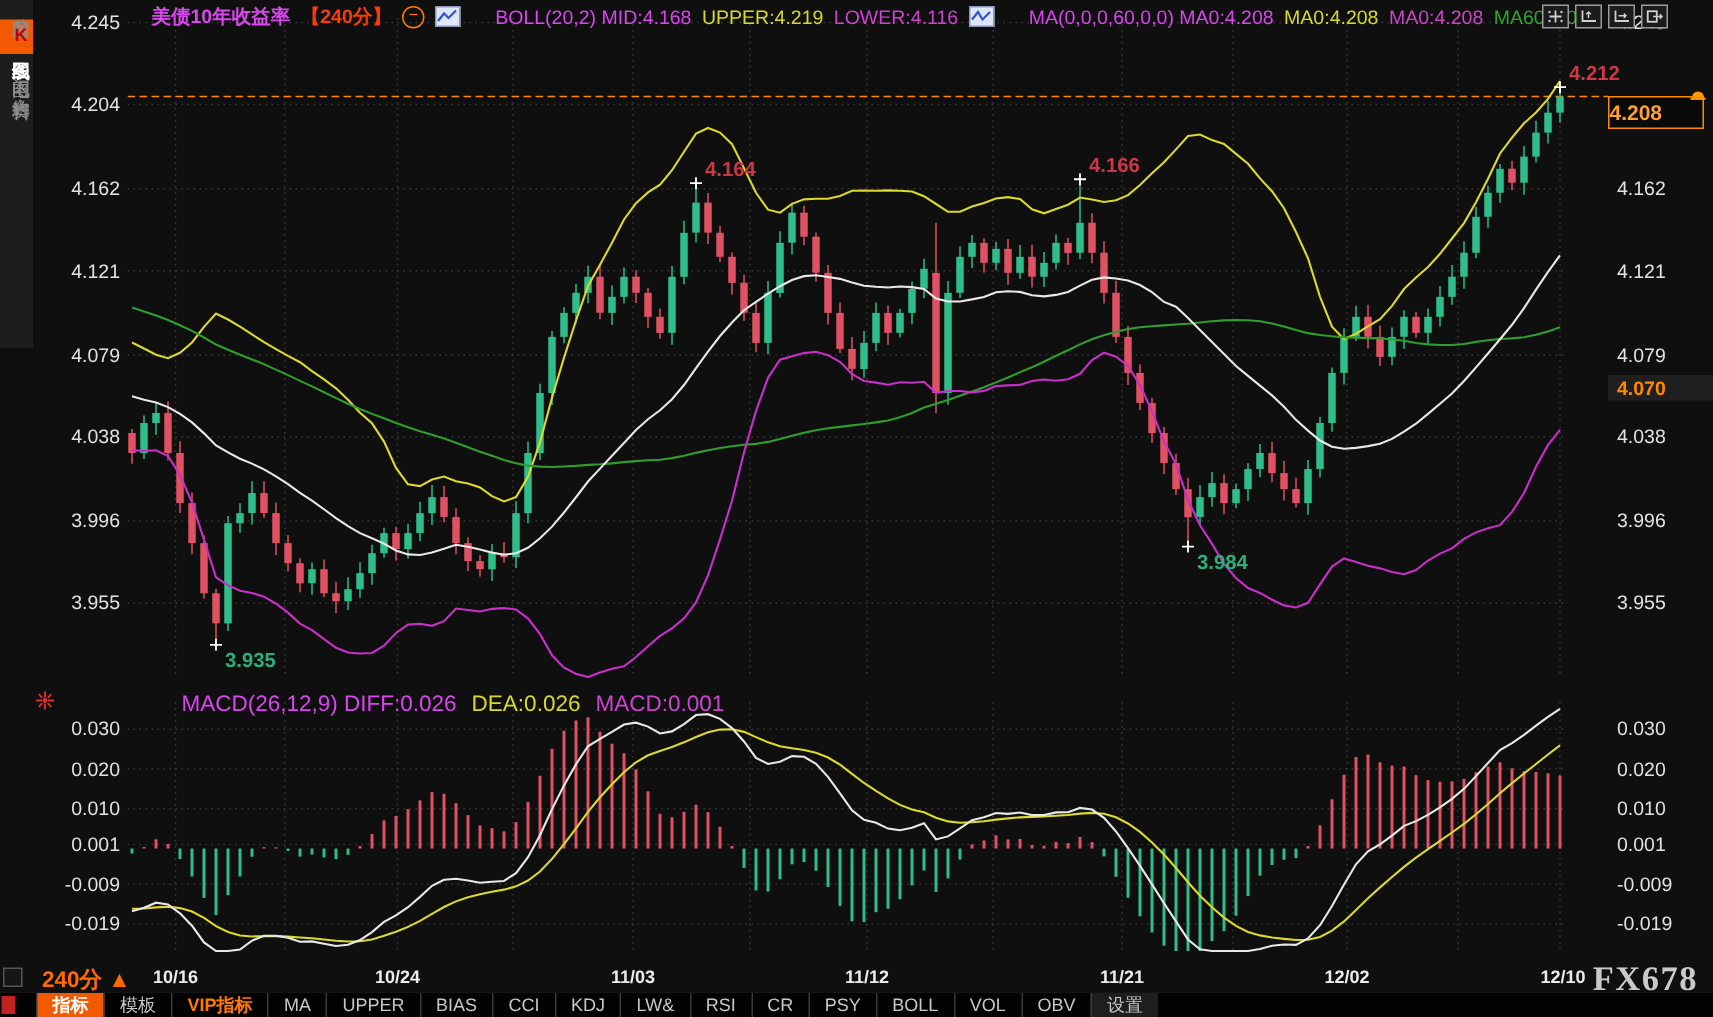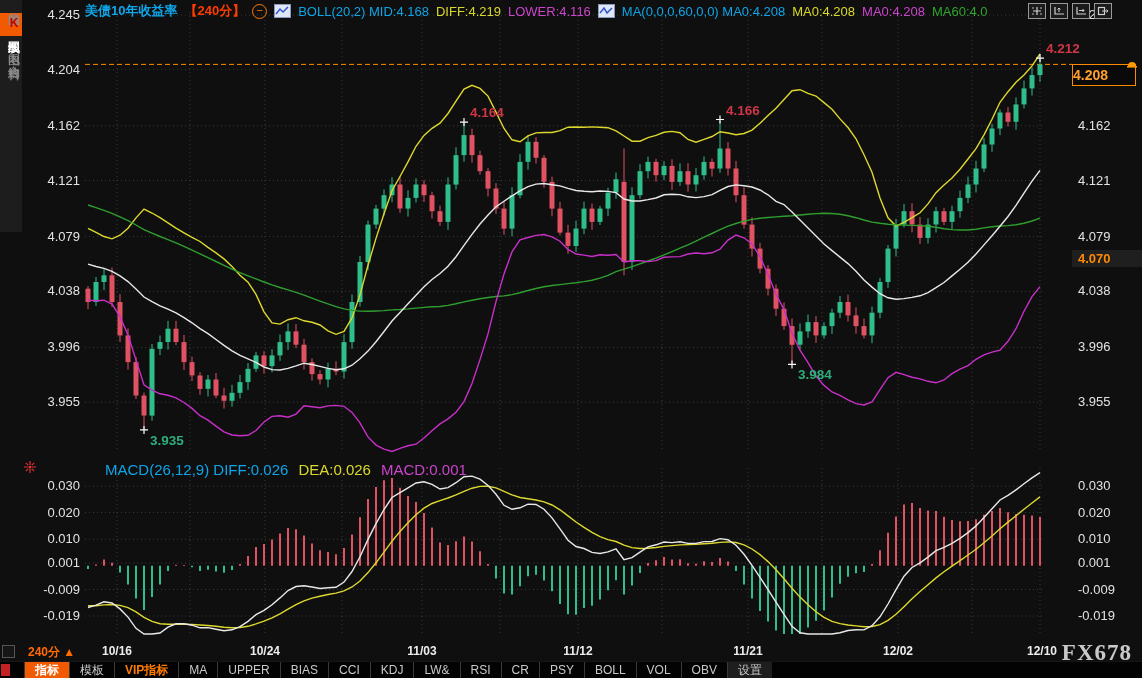--- a/index.html
+++ b/index.html
@@ -8,21 +8,21 @@
   .abs{position:absolute;}
   
   #sidebar{position:absolute;left:0;top:0;width:22px;height:232px;background:#1d1d1d;z-index:9;}
   .side-item{writing-mode:vertical-rl;text-orientation:upright;width:22px;margin:0 auto 4px auto;
              text-align:center;font-size:12px;color:#8d8d8d;padding:3px 0;letter-spacing:1px;cursor:pointer;}
   .side-item.active{background:#f25a02;color:#fff;font-weight:bold;}
   .side-item.active .firstchar{color:#c40000;}
   
   #topbar{position:absolute;left:85px;top:2px;height:18px;display:flex;align-items:center;gap:7px;
           z-index:8;font-size:13px;white-space:nowrap;}
-  .t-white{color:#0ea5e9;} .t-yellow{color:#d9d92b;} .t-magenta{color:#cc44cc;}
+  .t-white{color:#d946ef;margin-left:16px;} .t-yellow{color:#d9d92b;} .t-magenta{color:#cc44cc;}
   .t-green{color:#2fa52f;} .t-orange{color:#ff3c00;font-weight:bold;}
   .bold{font-weight:bold;}
   .collapse-ic{display:inline-block;width:13px;height:13px;border:1px solid #ff7a00;border-radius:50%;
                color:#ff7a00;font-size:11px;line-height:11px;text-align:center;cursor:pointer;}
   .chip{display:inline-block;width:15px;height:12px;background:#dfe6f5;border:1px solid #8899bb;cursor:pointer;}
   #winicons{position:absolute;right:30px;top:3px;display:flex;gap:4px;z-index:8;}
   .wic{width:16px;height:14px;border:1px solid #999;background:#1b1b1b;display:flex;align-items:center;
        justify-content:center;cursor:pointer;}
   
   .axlab{position:absolute;font-size:13px;color:#e2e2e2;z-index:5;}
@@ -36,21 +36,21 @@
   #macdbar{position:absolute;left:105px;top:461px;display:flex;gap:10px;font-size:15px;z-index:8;white-space:nowrap;}
   
   #pricebox{position:absolute;left:1072px;top:64px;width:62px;height:20px;border:1px solid #ff8a00;
             background:#0a0a0a;color:#ffa02f;font-size:14px;font-weight:bold;line-height:20px;
             padding-left:0;z-index:9;}
   #alertic{position:absolute;left:1126px;top:54px;z-index:10;cursor:pointer;}
   #lastprice{position:absolute;left:1072px;top:250px;width:66px;height:17px;background:#1f1f1f;
              color:#ff8a00;font-size:13px;font-weight:bold;line-height:17px;padding-left:6px;z-index:9;}
   
   #timeline{position:absolute;left:0;top:643px;width:1142px;height:17px;z-index:7;}
-  #intervalbtn{position:absolute;left:28px;top:1px;color:#ff6a00;font-size:12px;font-weight:bold;cursor:pointer;}
+  #intervalbtn{position:absolute;left:28px;top:1px;color:#ff6a00;font-size:15px;font-weight:bold;cursor:pointer;}
   .datelab{position:absolute;top:1px;width:48px;text-align:center;font-size:12px;font-weight:bold;color:#ececec;}
   .cornerico{position:absolute;left:2px;top:2px;width:11px;height:11px;border:1px solid #555;background:#161616;}
   
   #toolbar{position:absolute;left:0;top:661px;width:1142px;height:17px;background:#030303;display:flex;
            align-items:stretch;z-index:7;border-top:1px solid #151515;}
   .tb-lead{width:9px;height:12px;background:#c22222;margin:2px 14px 0 1px;}
   .tbtn{padding:0 10px;font-size:12px;line-height:17px;color:#c8c8c8;border-left:1px solid #3a3a3a;cursor:pointer;}
   .tbtn:first-of-type{border-left:none;}
   .tbtn.active{background:#f25a02;color:#fff;font-weight:bold;}
   .tbtn.vip{color:#ff7a00;font-weight:bold;}
@@ -75,21 +75,21 @@
   <header id="topbar">
     <span class="t-white bold">美债10年收益率</span>
     <span class="t-orange">【240分】</span>
     <span class="collapse-ic">−</span>
     <span class="chip">
       <svg width="15" height="12">
           <polyline points="1,9 5,4 8,7 13,2" fill="none" stroke="#3355cc" stroke-width="1.5"></polyline>
         </svg>
     </span>
     <span class="t-white">BOLL(20,2) MID:4.168</span>
-    <span class="t-yellow">DIFF:4.219</span>
+    <span class="t-yellow">UPPER:4.219</span>
     <span class="t-magenta">LOWER:4.116</span>
     <span class="chip">
       <svg width="15" height="12">
           <polyline points="1,8 5,3 8,8 13,3" fill="none" stroke="#3355cc" stroke-width="1.5"></polyline>
         </svg>
     </span>
     <span class="t-white">MA(0,0,0,60,0,0) MA0:4.208</span>
     <span class="t-yellow">MA0:4.208</span>
     <span class="t-magenta">MA0:4.208</span>
     <span class="t-green">MA60:4.0</span>

